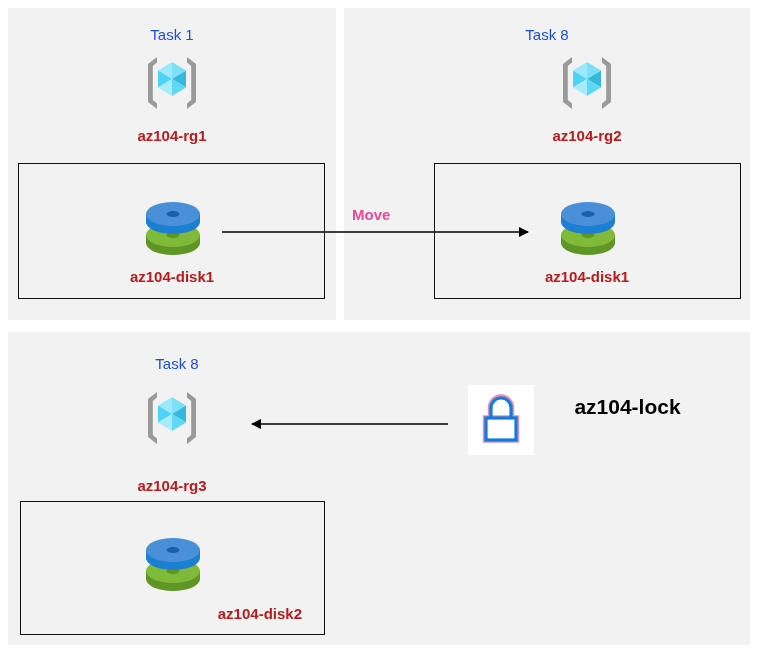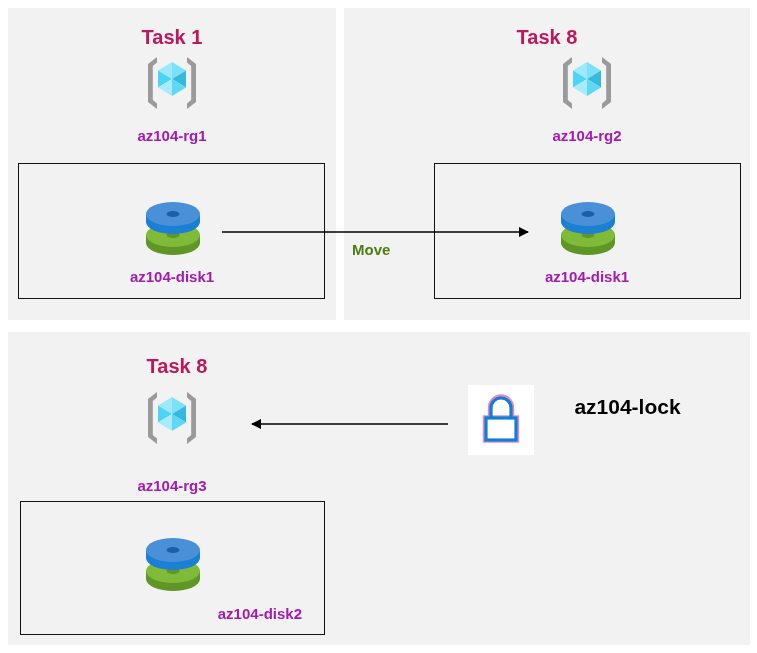--- a/index.html
+++ b/index.html
@@ -30,32 +30,32 @@
 
   
   .panel-task1 { left: 8px;   top: 8px;  width: 328px; height: 312px; }
   
   .panel-task2 { left: 344px; top: 8px;  width: 406px; height: 312px; }
   
   .panel-task3 { left: 8px;   top: 332px; width: 742px; height: 313px; }
 
   .task-title {
     position: absolute;
-    font-size: 20px;
-    font-weight: bold;
-    color: #be185d;
+    font-size: 15px;
+    font-weight: normal;
+    color: #1d4ed8;
     text-align: center;
     white-space: nowrap;
   }
 
   .res-label {
     position: absolute;
     font-size: 15px;
     font-weight: bold;
-    color: #a21caf;
+    color: #b91c1c;
     text-align: center;
     white-space: nowrap;
   }
 
   
   .rg-box {
     position: absolute;
     border: 1.6px solid #111111;
     background: #f2f2f2;
     box-sizing: border-box;
@@ -89,22 +89,21 @@
     line-height: 22px;
     text-align: center;
   }
 
   .move-label {
     position: absolute;
     left: 352px;
     top: 206px;
     font-size: 15px;
     font-weight: bold;
-    color: #4d7c0f;
-    margin-top: 35px;
+    color: #ec4899;
   }
 
   svg.arrow-layer {
     position: absolute;
     left: 0; top: 0;
     width: 757px;
     height: 653px;
     overflow: visible;
     pointer-events: none;
   }

